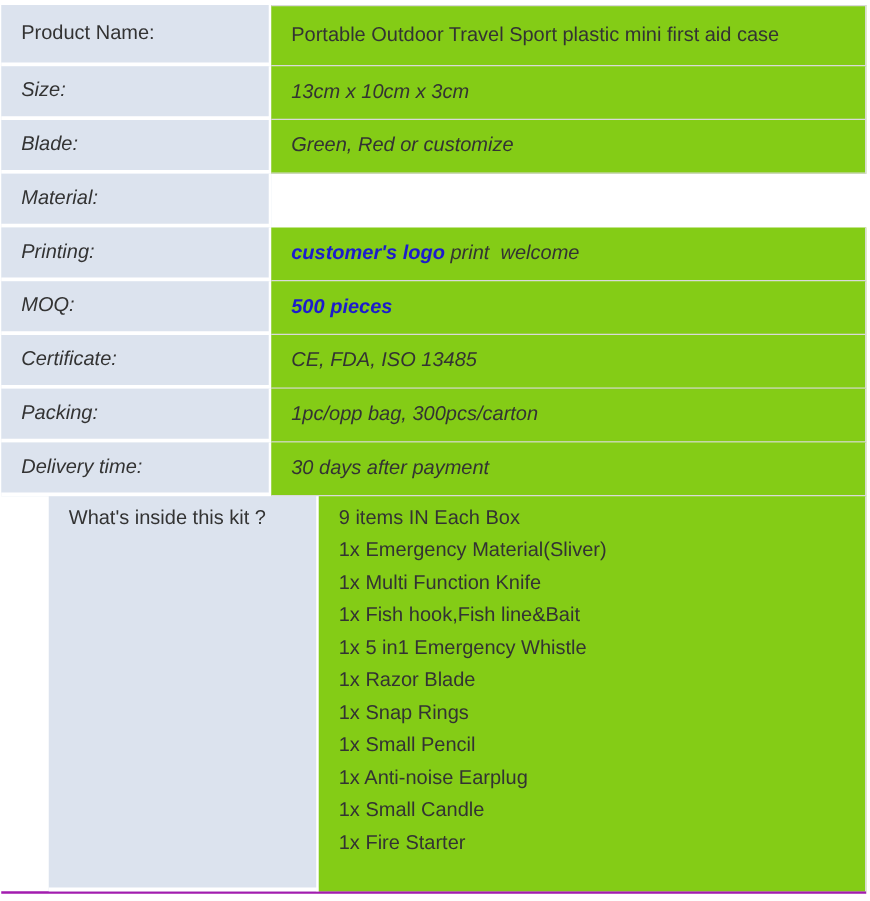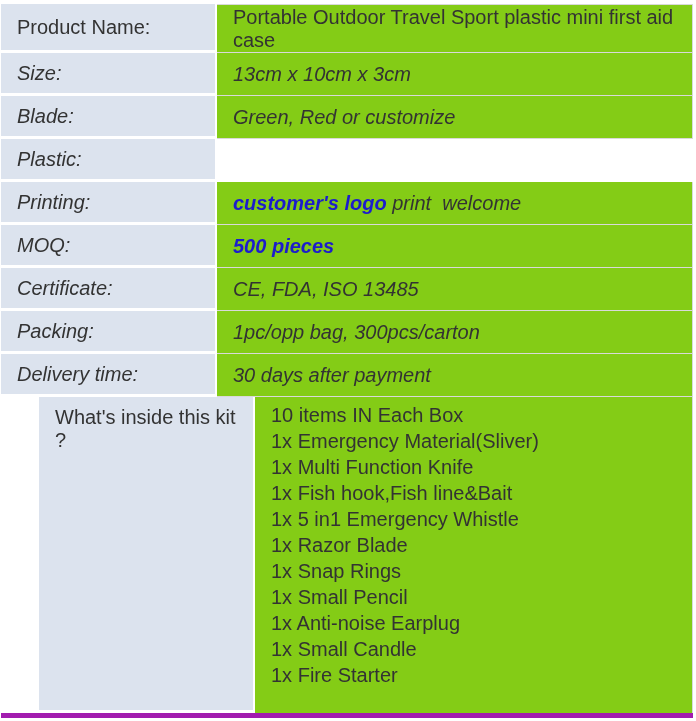--- a/index.html
+++ b/index.html
@@ -7,22 +7,22 @@
     width: 696px; height: 721px;
     background: #ffffff;
     font-family: "Liberation Sans", "DejaVu Sans", sans-serif;
     color: #333333;
     overflow: hidden;
   }
   .spec-table {
     position: absolute;
     left: 1px; top: 4px;
     width: 692px;
-    border-bottom: 5px solid #a21caf;
-    font-size: 20px;
+    border-bottom: 2px solid #a21caf;
+    font-size: 16px;
   }
   .spec-row { display: flex; }
   .row-first { height: 49px; }
   .row-std   { height: 43px; font-style: italic; }
   .row-last  { height: 316px; padding-left: 38px; }
   .cell-label {
     width: 216px;
     flex: 0 0 216px;
     background: #dce3ee;
     border-bottom: 3px solid #ffffff;
@@ -85,21 +85,21 @@
     <div class="cell-label">
       <span>Blade:</span>
     </div>
     <div class="cell-value">
       <span>Green, Red or customize</span>
     </div>
   </div>
 
   <div class="spec-row row-std">
     <div class="cell-label">
-      <span>Plastic:</span>
+      <span>Material:</span>
     </div>
   </div>
 
   <div class="spec-row row-std">
     <div class="cell-label">
       <span>Printing:</span>
     </div>
     <div class="cell-value">
       <span class="hl">customer's logo</span>
         <span class="keep-space"> print  welcome</span>
@@ -140,21 +140,21 @@
     <div class="cell-value">
       <span>30 days after payment</span>
     </div>
   </div>
 
   <div class="spec-row row-last">
     <div class="cell-label">
       <span>What's inside this kit ?</span>
     </div>
     <div class="cell-value">
-      <div class="kit-line">10 items IN Each Box</div>
+      <div class="kit-line">9 items IN Each Box</div>
       <div class="kit-line">1x Emergency Material(Sliver)</div>
       <div class="kit-line">1x Multi Function Knife</div>
       <div class="kit-line">1x Fish hook,Fish line&amp;Bait</div>
       <div class="kit-line">1x 5 in1 Emergency Whistle</div>
       <div class="kit-line">1x Razor Blade</div>
       <div class="kit-line">1x Snap Rings</div>
       <div class="kit-line">1x Small Pencil</div>
       <div class="kit-line">1x Anti-noise Earplug</div>
       <div class="kit-line">1x Small Candle</div>
       <div class="kit-line">1x Fire Starter</div>

